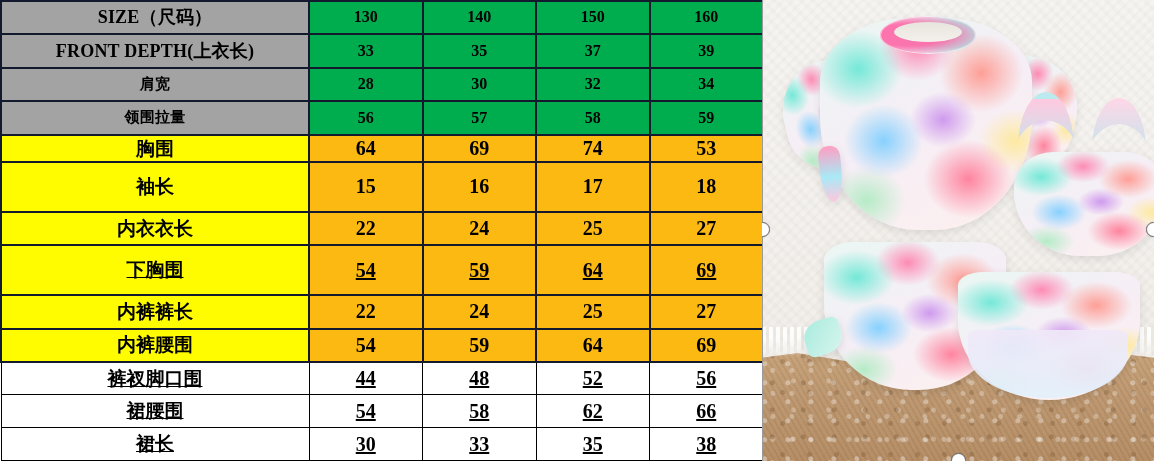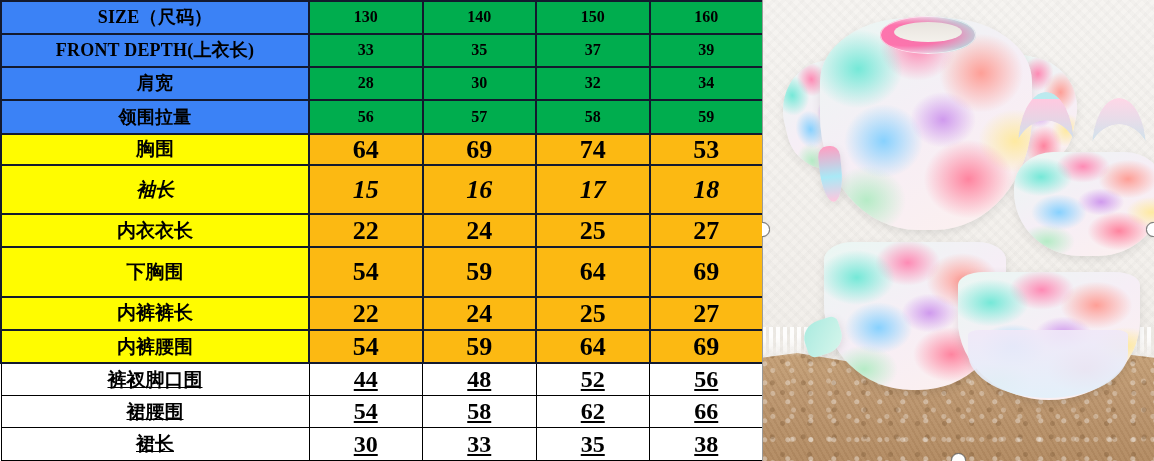--- a/index.html
+++ b/index.html
@@ -43,41 +43,41 @@
     color: #000000;
     padding: 0 2px;
     line-height: 1.05;
     white-space: nowrap;
     overflow: hidden;
   }
 
   
   tr.grp-a td {
     border: 2px solid #131a2e;
-    font-size: 18px;
-  }
-  tr.grp-a td.lbl { background: #3b82f6; letter-spacing: .2px; }
+    font-size: 15px;
+  }
+  tr.grp-a td.lbl { background: #a3a3a3; letter-spacing: .2px; }
   tr.grp-a td.val { background: #00ad4e; font-size: 16px; }
 
   
   tr.grp-b td {
     border: 2px solid #131a2e;
     font-size: 19px;
   }
   tr.grp-b td.lbl { background: #fffc00; }
-  tr.grp-b td.val { background: #fcb912; font-size: 26px; }
+  tr.grp-b td.val { background: #fcb912; font-size: 20px; }
 
   
   tr.grp-c td {
     border: 1px solid #000000;
     background: #ffffff;
     font-size: 19px;
     text-decoration: underline;
   }
-  tr.grp-c td.val { font-size: 24px; }
+  tr.grp-c td.val { font-size: 20px; }
 
   
   td.lbl.latin { font-size: 18px; letter-spacing: .4px; }
 
   
   #photo-panel {
     position: relative;
     flex: 0 0 392px;
     width: 392px;
     height: 461px;
@@ -280,35 +280,35 @@
             <td class="val">58</td>
             <td class="val">59</td>
           </tr>
           <tr class="grp-b" style="height: 25px;">
             <td class="lbl">胸围</td>
             <td class="val">64</td>
             <td class="val">69</td>
             <td class="val">74</td>
             <td class="val">53</td>
           </tr>
-          <tr class="grp-b" style="height: 46px; font-style: italic;">
+          <tr class="grp-b" style="height: 46px;">
             <td class="lbl">袖长</td>
             <td class="val">15</td>
             <td class="val">16</td>
             <td class="val">17</td>
             <td class="val">18</td>
           </tr>
           <tr class="grp-b" style="height: 30.9091px;">
             <td class="lbl">内衣衣长</td>
             <td class="val">22</td>
             <td class="val">24</td>
             <td class="val">25</td>
             <td class="val">27</td>
           </tr>
-          <tr class="grp-b" style="height: 46px;">
+          <tr class="grp-b" style="height: 46px; text-decoration: underline;">
             <td class="lbl">下胸围</td>
             <td class="val">54</td>
             <td class="val">59</td>
             <td class="val">64</td>
             <td class="val">69</td>
           </tr>
           <tr class="grp-b" style="height: 30.9091px; margin-left: 20px;">
             <td class="lbl">内裤裤长</td>
             <td class="val">22</td>
             <td class="val">24</td>

